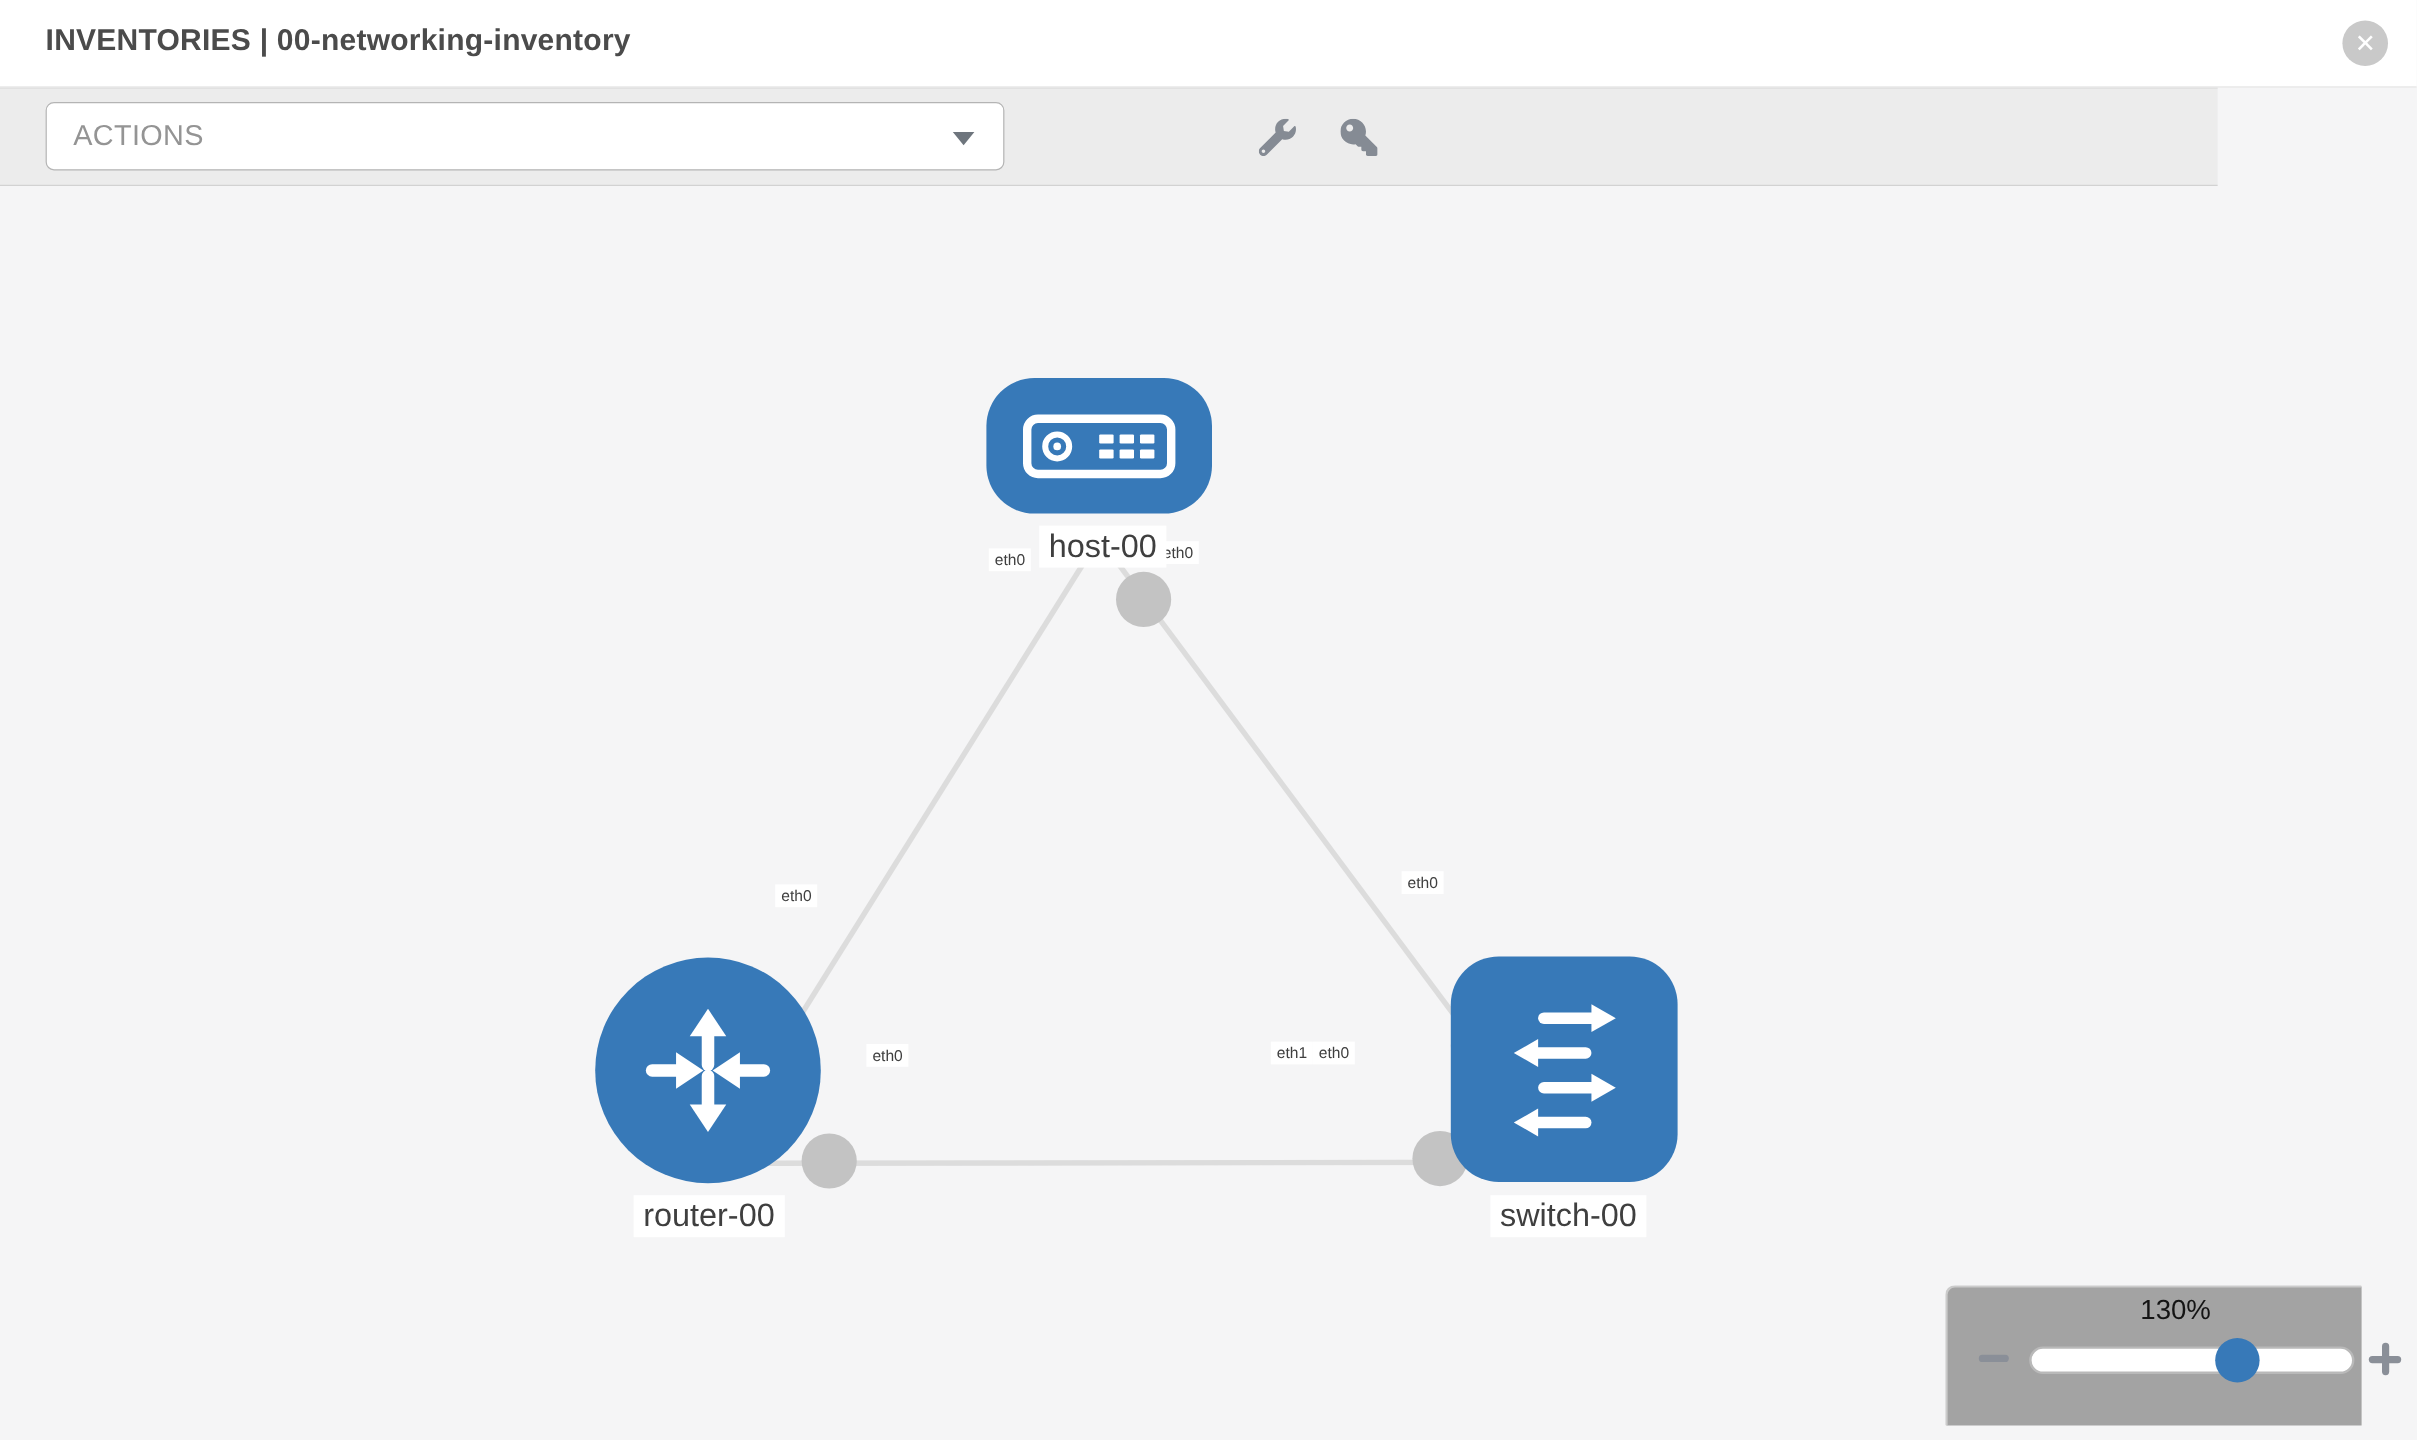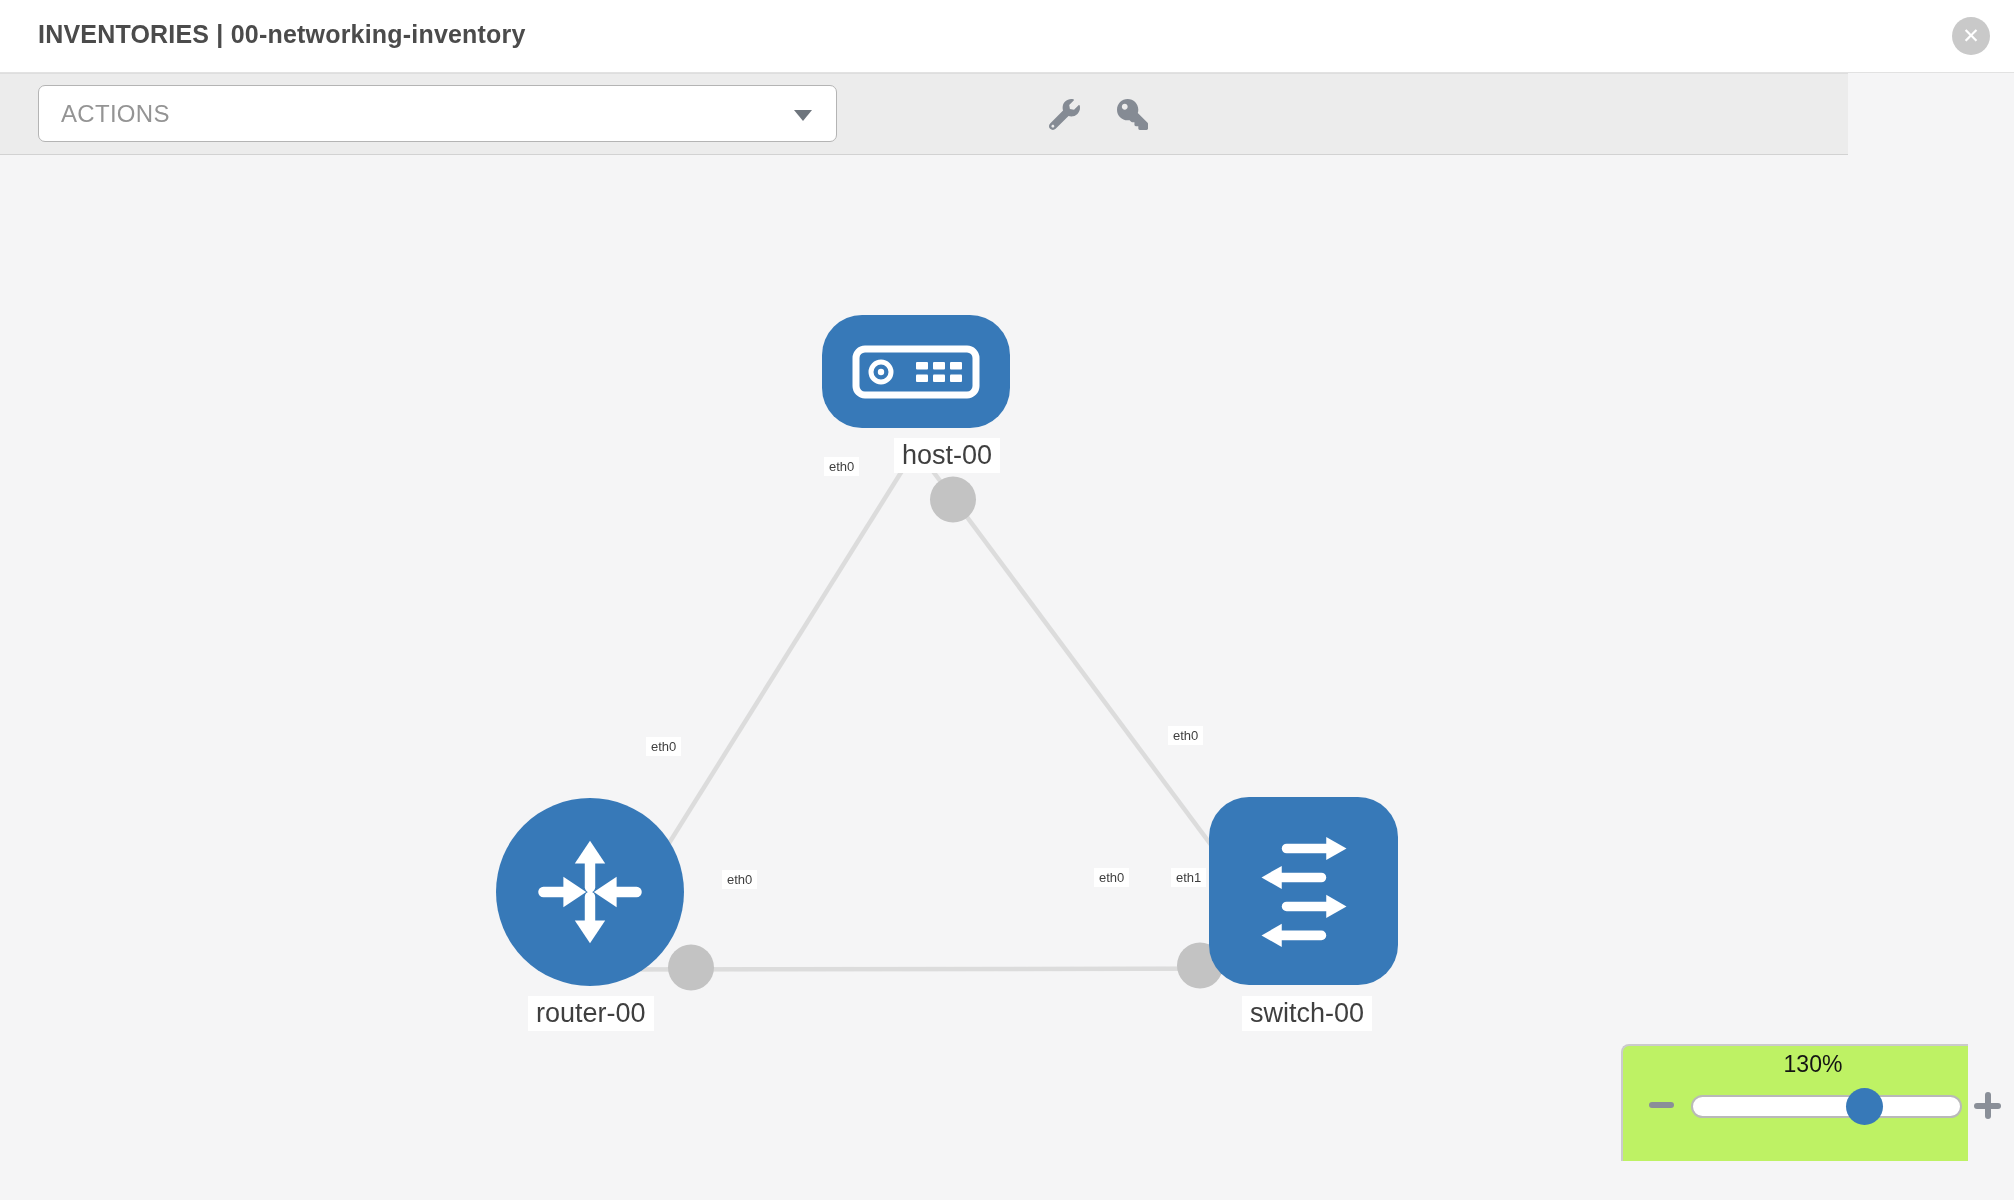--- a/index.html
+++ b/index.html
@@ -36,33 +36,33 @@
   .canvas { position:absolute; left:0; top:155px; width:2014px; height:1045px; background:#f5f5f6; z-index:1; }
   .stage-svg { position:absolute; left:0; top:0; z-index:1; }
   .node { position:absolute; z-index:3; background:#3779b8; display:flex; align-items:center;
           justify-content:center; cursor:pointer; }
   .node-host   { left:822px;  top:315px; width:188px; height:113px; border-radius:40px; }
   .node-router { left:496px;  top:798px; width:188px; height:188px; border-radius:50%; }
   .node-switch { left:1209px; top:797px; width:189px; height:188px; border-radius:40px; }
   .chip { position:absolute; background:#ffffff; color:#3f3f3f; z-index:4; white-space:nowrap; }
   .node-label { font-size:27px; padding:2px 8px; }
   .port-label { font-size:13px; padding:2px 5px; }
-  .chip-host        { left:866px;  top:438px; z-index:5;margin-left:28px; }
+  .chip-host        { left:866px;  top:438px; z-index:5; }
   .chip-router      { left:528px;  top:996px;text-align:center; }
   .chip-switch      { left:1242px; top:996px;text-align:right; }
   .port-host-left   { left:824px;  top:457px; }
   .port-host-right  { left:964px;  top:451px; }
   .port-router-top  { left:646px;  top:737px; }
   .port-switch-top  { left:1168px; top:726px; }
   .port-mid-router  { left:722px;  top:870px; }
   .port-mid-under   { left:1094px; top:868px; z-index:4; }
-  .port-mid-over    { left:1171px; top:868px; z-index:5; }
+  .port-mid-over    { left:1059px; top:868px; z-index:5; }
 
   
-  .zoom-panel { position:absolute; left:1621px; top:1044px; width:347px; height:117px; background:#bef264;
+  .zoom-panel { position:absolute; left:1621px; top:1071px; width:347px; height:117px; background:#a3a3a3;
                 border-left:2px solid #cbcbcb; border-top:2px solid #cbcbcb; border-top-left-radius:8px;
                 z-index:6; }
   .zoom-level { position:absolute; left:55px; top:5px; width:270px; text-align:center;
                 font-size:23px; color:#141414; }
   .zoom-minus { position:absolute; left:24px; top:50px; width:30px; height:20px; cursor:pointer; }
   .zoom-minus .bar-h { position:absolute; left:2px; top:6px; width:25px; height:6px; border-radius:3px; background:#8a8f98; }
   .zoom-plus { position:absolute; left:350px; top:45px; width:30px; height:30px; cursor:pointer; }
   .zoom-plus .bar-h { position:absolute; left:1px; top:12px; width:27px; height:6px; border-radius:3px; background:#8a8f98; }
   .zoom-plus .bar-v { position:absolute; left:11.5px; top:1px; width:6px; height:27px; border-radius:3px; background:#8a8f98; }
   .zoom-track { position:absolute; left:68px; top:49px; width:271px; height:23px; background:#ffffff;

